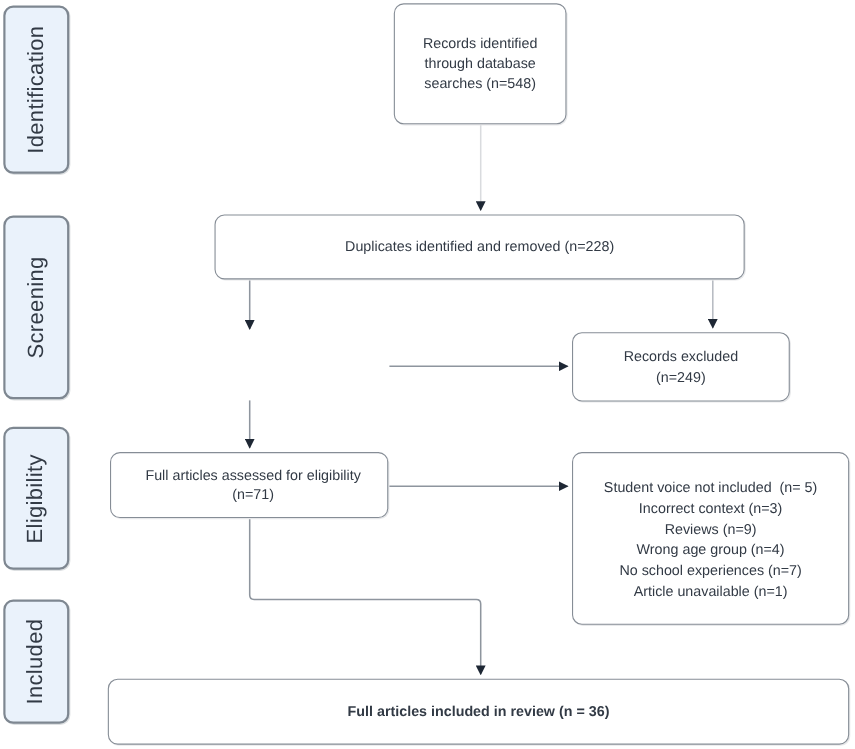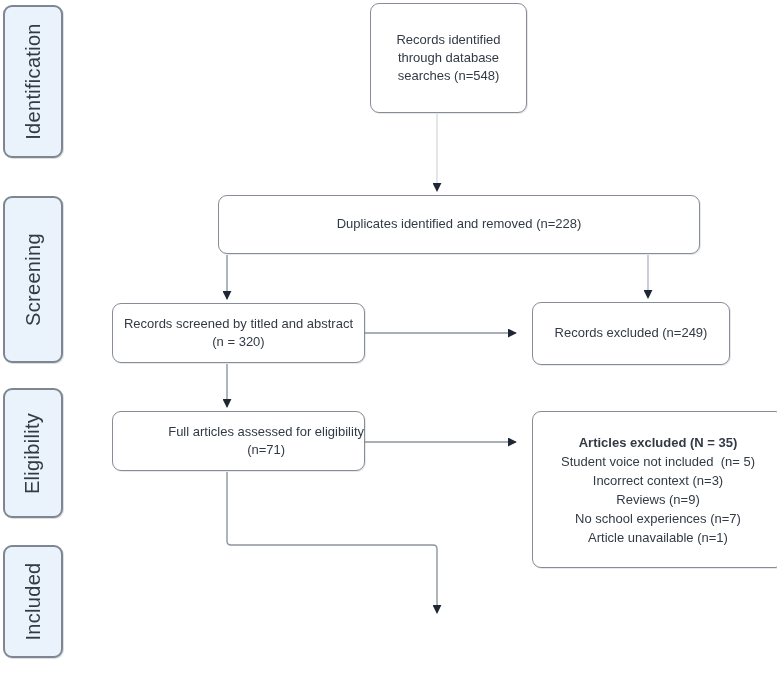--- a/index.html
+++ b/index.html
@@ -42,23 +42,22 @@
     border: 1.5px solid #868d96;
     border-radius: 9px;
     display: flex;
     flex-direction: column;
     align-items: center;
     justify-content: center;
     text-align: center;
     font-size: 13px;
     line-height: 1.4;
     box-sizing: border-box;
-    padding: 4px 0;
+    padding: 4px 24px;
     box-shadow: 1px 1px 0 rgba(120,130,140,0.18);
-    margin-left: 12px;
   }
   .node .txt { white-space: pre-line; }
   .node.bold { font-weight: bold; }
   .reason-title {
     font-weight: bold;
     line-height: 19px;
     white-space: pre-wrap;
   }
   .reason-line {
     line-height: 19px;
@@ -106,41 +105,40 @@
   <div class="stage-box" style="left:3px; top:545px; width:60px; height:113px;">
     <span class="vlabel">Included</span>
   </div>
 
   <div class="node" style="left:358px; top:3px; width:157px; height:110px;">
     <span class="txt">Records identified
 through database
 searches (n=548)</span>
   </div>
 
-  <div class="node" style="left:206px; top:195px; width:482px; height:59px;">
+  <div class="node" style="left:195px; top:195px; width:482px; height:59px;">
     <span class="txt">Duplicates identified and removed (n=228)</span>
   </div>
 
-  <div class="node" style="left:100px; top:303px; width:253px; height:60px;">
-    <span class="txt">Records screened by titled and abstract
-(n = 320)</span>
-  </div>
 
   <div class="node" style="left:520px; top:302px; width:198px; height:63px;">
     <span class="txt">Records excluded (n=249)</span>
   </div>
 
   <div class="node" style="left:100px; top:411px; width:253px; height:60px;align-items:flex-end;">
     <span class="txt">Full articles assessed for eligibility
 (n=71)</span>
   </div>
 
   <div class="node" style="left:520px; top:411px; width:252px; height:157px;">
-    <div class="reason-title">Articles excluded (N = 35)</div>
     <div class="reason-line">Student voice not included  (n= 5)</div>
     <div class="reason-line">Incorrect context (n=3)</div>
     <div class="reason-line">Reviews (n=9)</div>
+    <div class="reason-line">Wrong age group (n=4)</div>
     <div class="reason-line">No school experiences (n=7)</div>
     <div class="reason-line">Article unavailable (n=1)</div>
   </div>
 
+  <div class="node bold" style="left:98px; top:617px; width:674px; height:60px;">
+    <span class="txt">Full articles included in review (n = 36)</span>
+  </div>
 
 </div>
 
 </body></html>

